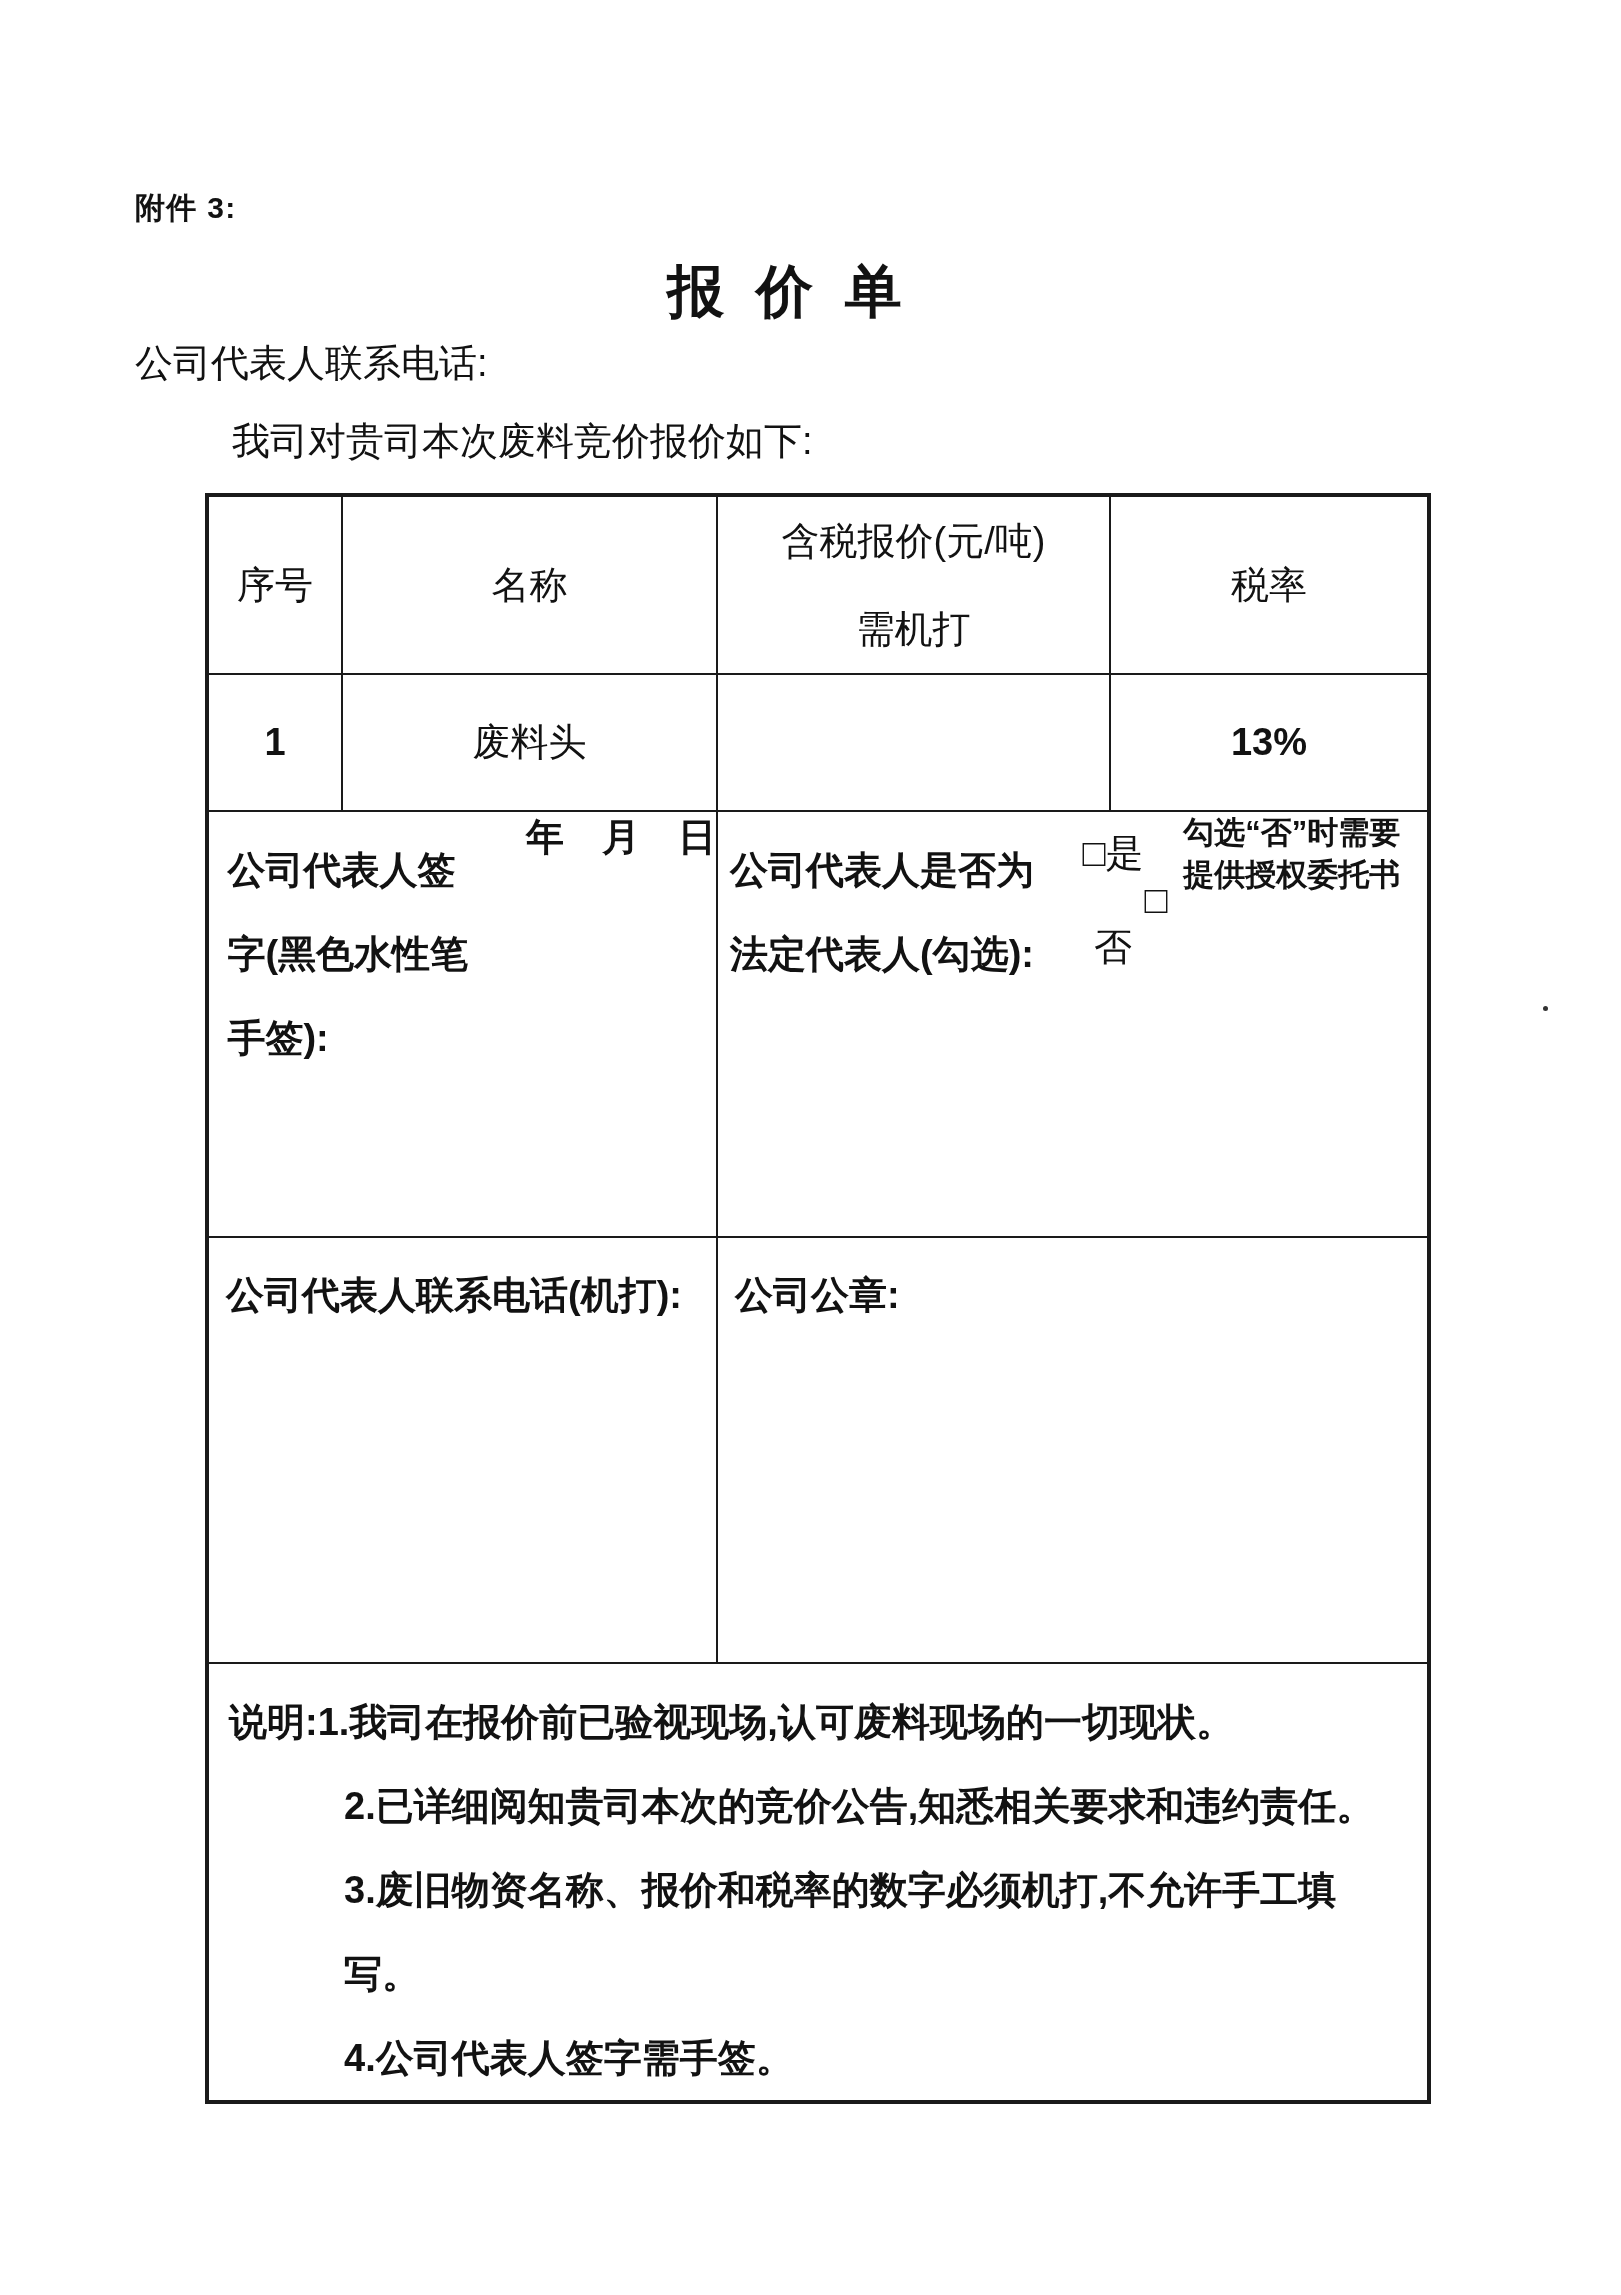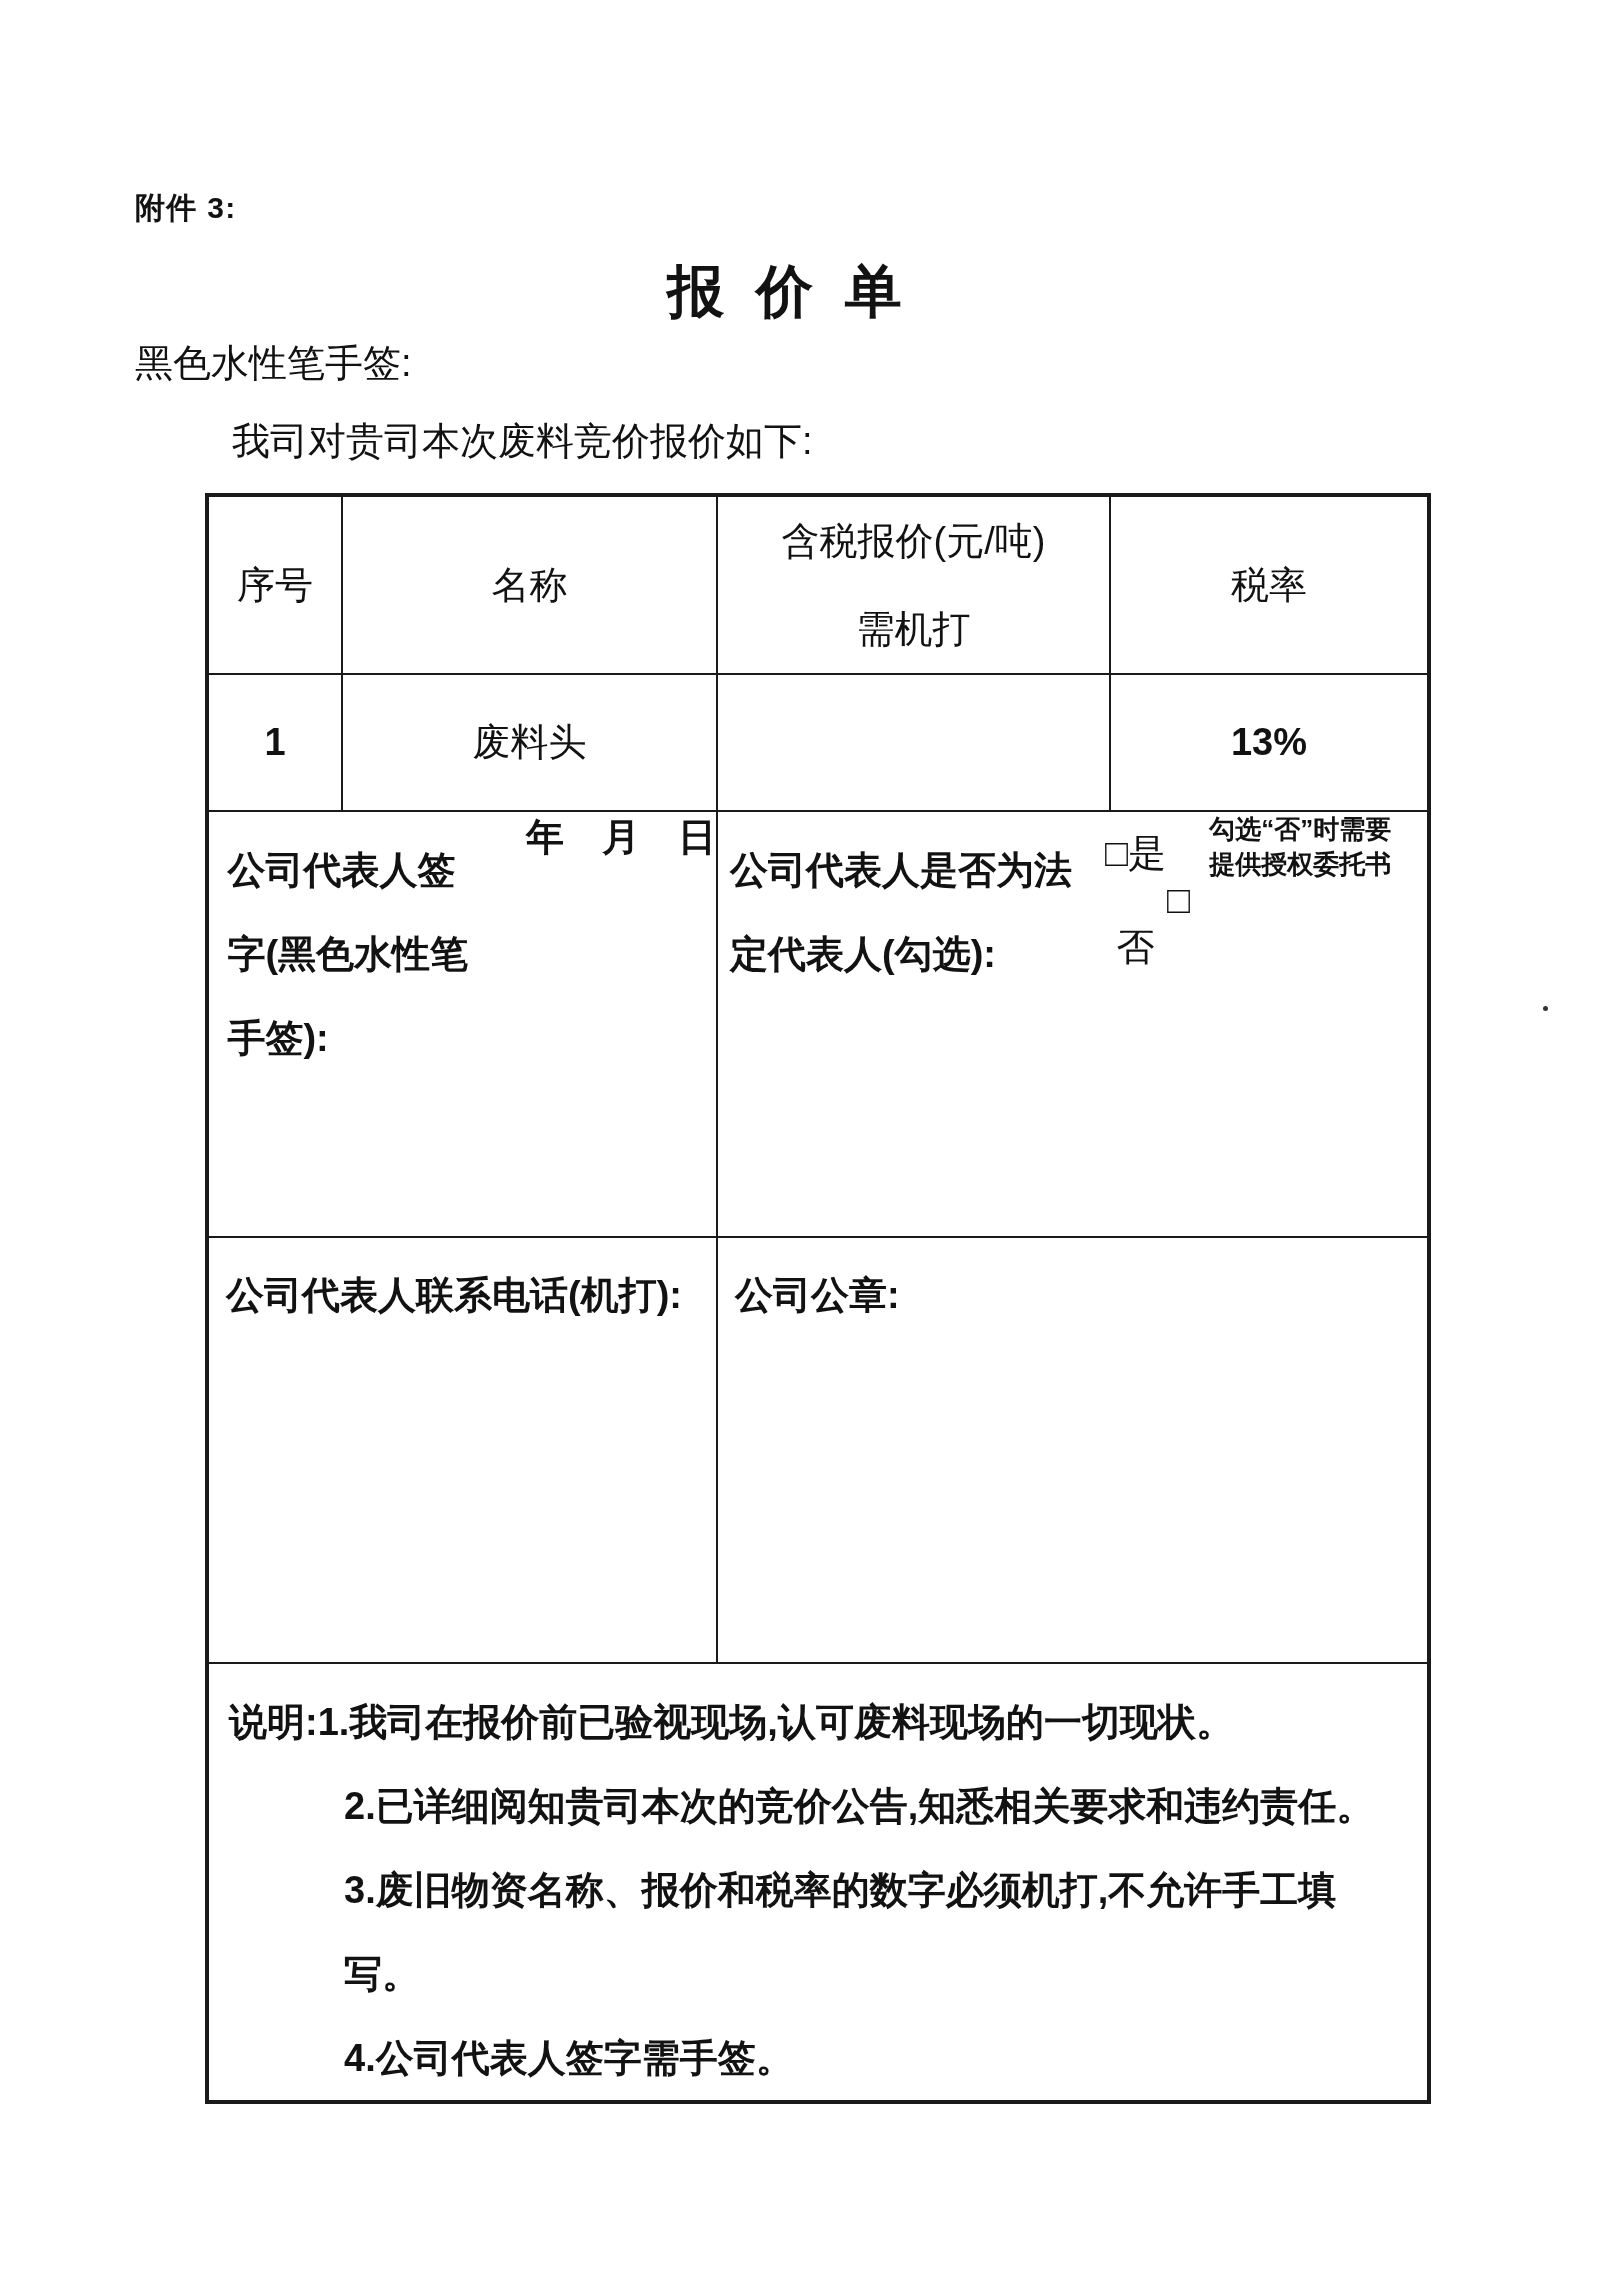--- a/index.html
+++ b/index.html
@@ -52,21 +52,21 @@
     text-align:center; padding-left:38px; margin-bottom:18.4px;
     font-weight:700; white-space:pre;
   }
   .legal-question {
     padding:16px 0 0 12px; line-height:84px; font-weight:700;
   }
   .checkbox-row { text-align:center; margin-top:16px; font-weight:500; }
   .checkbox-no { margin-left:86px; }
   .auth-note {
     padding:0 12px; margin-bottom:38px;
-    font-size:26px; font-weight:700;
+    font-size:31px; font-weight:700;
   }
   .phone-cell, .seal-cell { vertical-align:top; }
   .label-block {
     padding:14.5px 17px 0 17px; line-height:84px; font-weight:700;
   }
   .notes-cell { vertical-align:top; }
   .notes-wrap { padding:16px 18.4px 0 20px; line-height:84px; font-weight:700; }
   .note-line-rest { padding-left:115px; }
   .spacer { flex:1 1 auto; }
   .speck {
@@ -76,21 +76,21 @@
 </style>
 </head>
 <body>
 
 <div class="page">
 
   <div class="attachment">附件 3:</div>
 
   <div class="title">报 价 单</div>
 
-  <div class="salutation">黑色水性笔手签:</div>
+  <div class="salutation">公司代表人联系电话:</div>
 
   <div class="intro">我司对贵司本次废料竞价报价如下:</div>
 
   <table class="quote-table">
     <colgroup>
       <col style="width:135px">
       <col style="width:375px">
       <col style="width:393px">
       <col style="width:319px">
     </colgroup>

